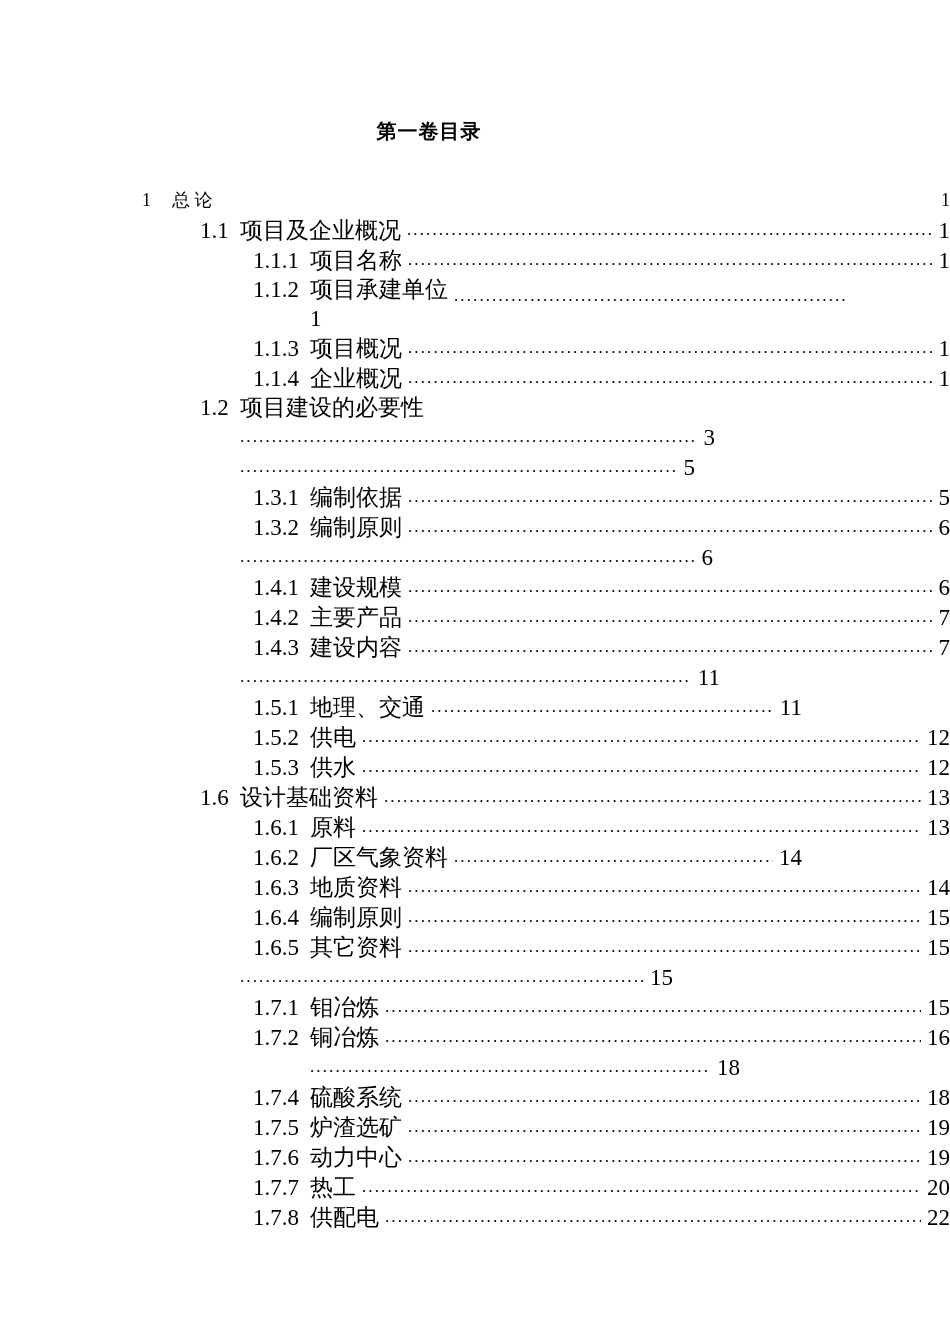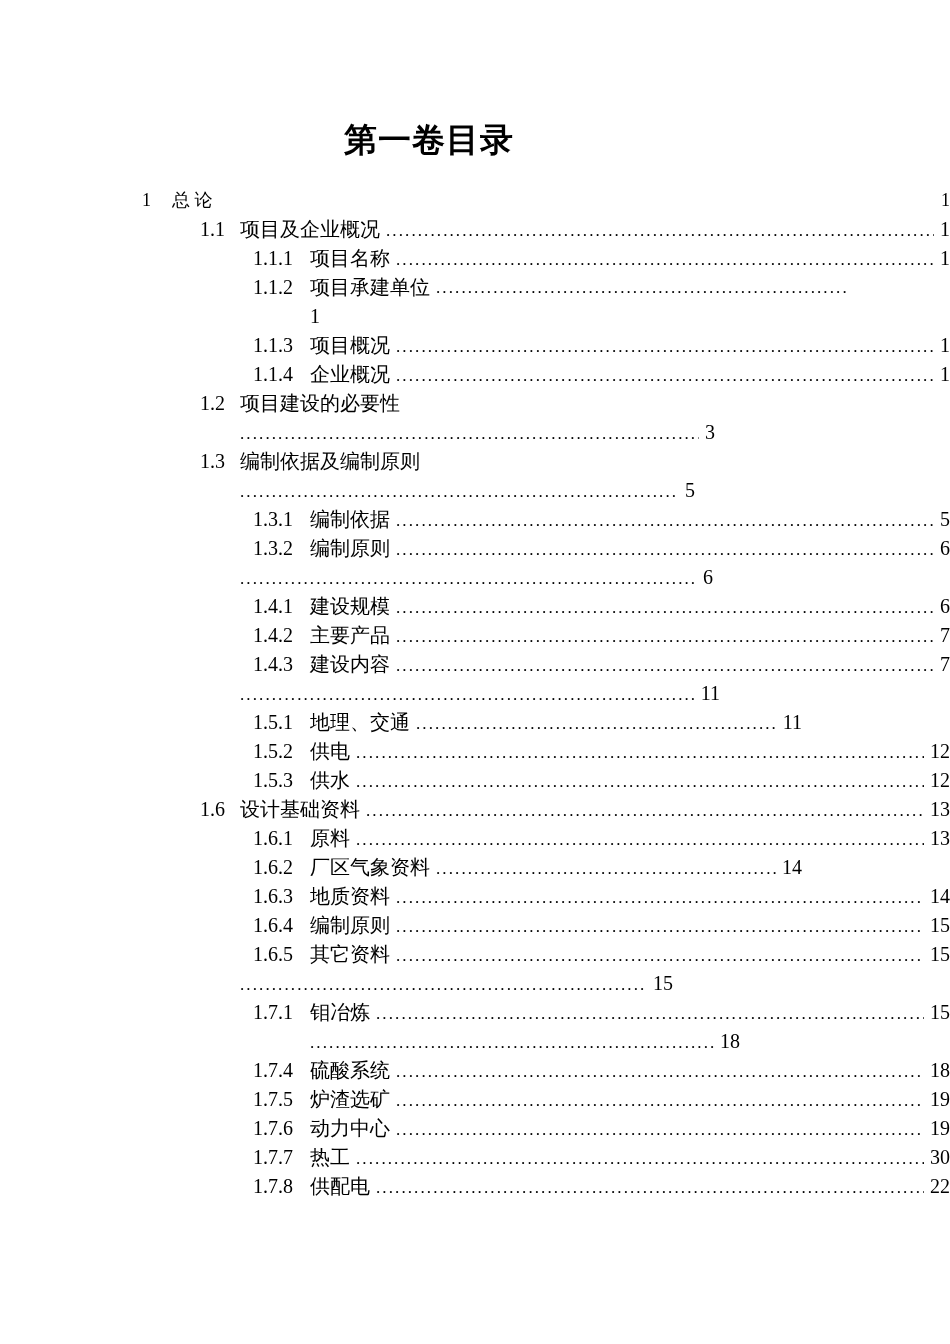--- a/index.html
+++ b/index.html
@@ -23,38 +23,38 @@
   }
 
   
   .doc-title {
     position: absolute;
     left: 0;
     top: 118px;
     width: 858px;
     text-align: center;
     font-family: "Liberation Sans", "DejaVu Sans", sans-serif;
-    font-size: 33px;
+    font-size: 20px;
     font-weight: bold;
     letter-spacing: 1px;
     color: #000000;
   }
 
   
   .toc {
     position: absolute;
     left: 0;
     top: 186px;
     width: 950px;
   }
 
   .toc-entry {
     display: block;
     position: relative;
-    font-size: 20px;
+    font-size: 23px;
     line-height: 29px;
     white-space: nowrap;
   }
 
   
   .lvl1 { padding-left: 142px; font-size: 18px; }
   .lvl2 { padding-left: 200px; }
   .lvl3 { padding-left: 253px; }
 
   .entry-row {
@@ -118,21 +118,21 @@
   .cont.tail-w1 { padding-right: 235px; }
   .cont.tail-w2 { padding-right: 255px; }
   .cont.tail-w3 { padding-right: 237px; }
   .cont.tail-w4 { padding-right: 230px; }
   .cont.tail-w5 { padding-right: 277px; }
   .cont.tail-w6 { padding-right: 210px; }
 
   
   .orphan-leader {
     display: flex;
-    align-items: flex-start;
+    align-items: flex-end;
     padding-right: 102px;
   }
   .orphan-page {
     padding-left: 0;
   }
   .lvl3 .orphan-page { padding-left: 0; }
 </style>
 </head>
 <body>
 
@@ -203,24 +203,20 @@
         <span class="num">1.2</span>
         <span class="label">项目建设的必要性</span>
       </div>
       <div class="cont tail-w1">
         <span class="leader"></span>
         <span class="pageno">3</span>
       </div>
     </div>
 
     <div class="toc-entry lvl2 wrap">
-      <div class="entry-row">
-        <span class="num">1.3</span>
-        <span class="label">编制依据及编制原则</span>
-      </div>
       <div class="cont tail-w2">
         <span class="leader"></span>
         <span class="pageno">5</span>
       </div>
     </div>
 
     <div class="toc-entry lvl3">
       <div class="entry-row">
         <span class="num">1.3.1</span>
         <span class="label">编制依据</span>
@@ -369,20 +365,28 @@
 
     <div class="toc-entry lvl3">
       <div class="entry-row">
         <span class="num">1.7.1</span>
         <span class="label">钼冶炼</span>
         <span class="leader tail"></span>
         <span class="pageno">15</span>
       </div>
     </div>
 
+    <div class="toc-entry lvl3">
+      <div class="entry-row">
+        <span class="num">1.7.2</span>
+        <span class="label">铜冶炼</span>
+        <span class="leader tail"></span>
+        <span class="pageno">16</span>
+      </div>
+    </div>
 
     <div class="toc-entry lvl3 wrap">
       <div class="cont tail-w6">
         <span class="leader"></span>
         <span class="pageno">18</span>
       </div>
     </div>
 
     <div class="toc-entry lvl3">
       <div class="entry-row">
@@ -409,21 +413,21 @@
         <span class="leader tail"></span>
         <span class="pageno">19</span>
       </div>
     </div>
 
     <div class="toc-entry lvl3">
       <div class="entry-row">
         <span class="num">1.7.7</span>
         <span class="label">热工</span>
         <span class="leader tail"></span>
-        <span class="pageno">30</span>
+        <span class="pageno">20</span>
       </div>
     </div>
 
     <div class="toc-entry lvl3">
       <div class="entry-row">
         <span class="num">1.7.8</span>
         <span class="label">供配电</span>
         <span class="leader tail"></span>
         <span class="pageno">22</span>
       </div>

